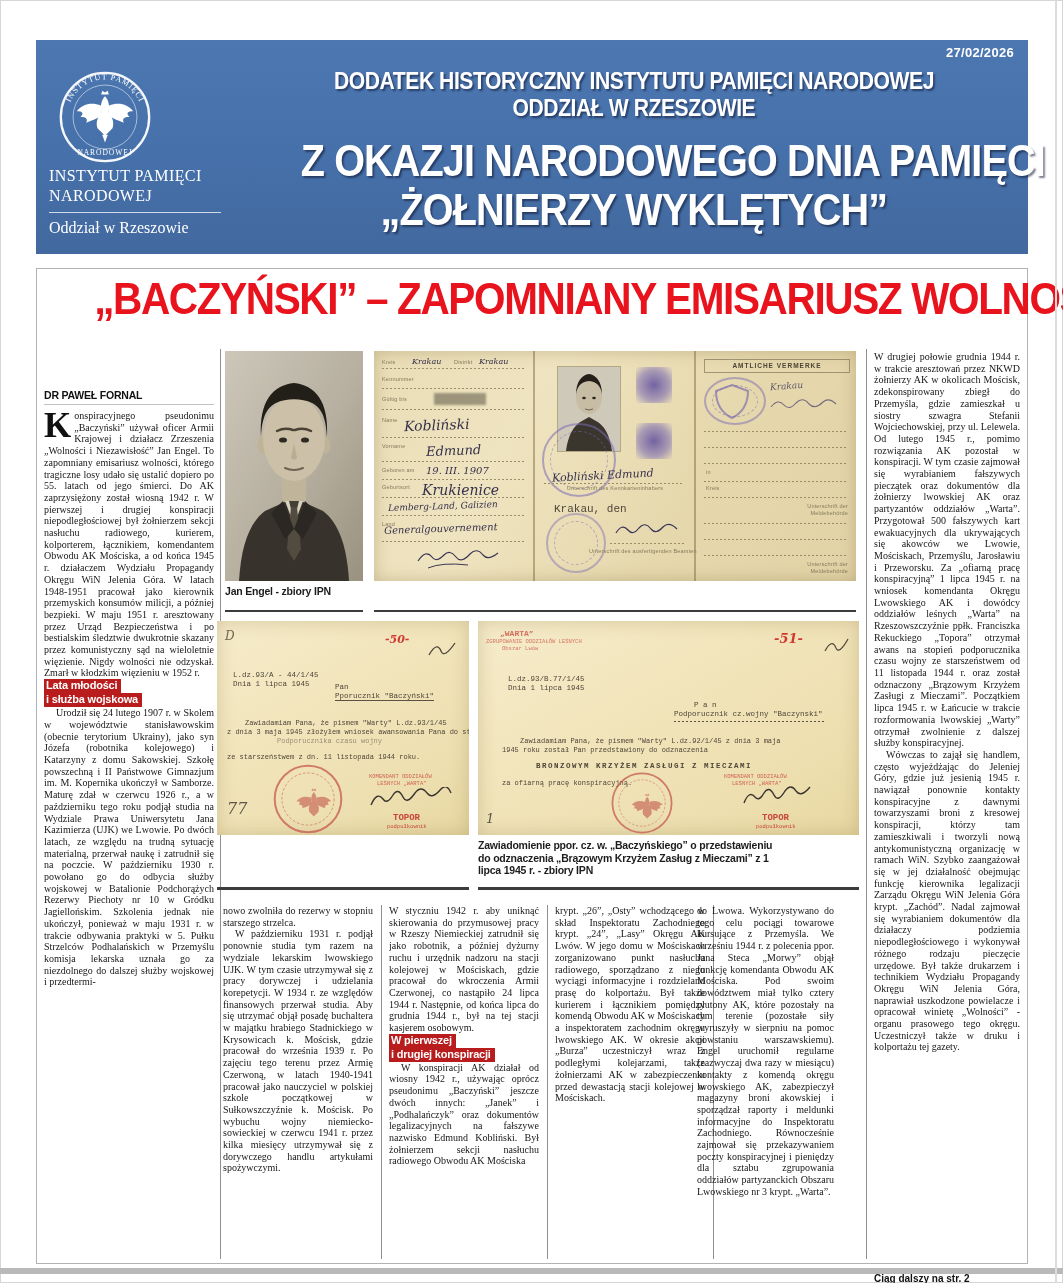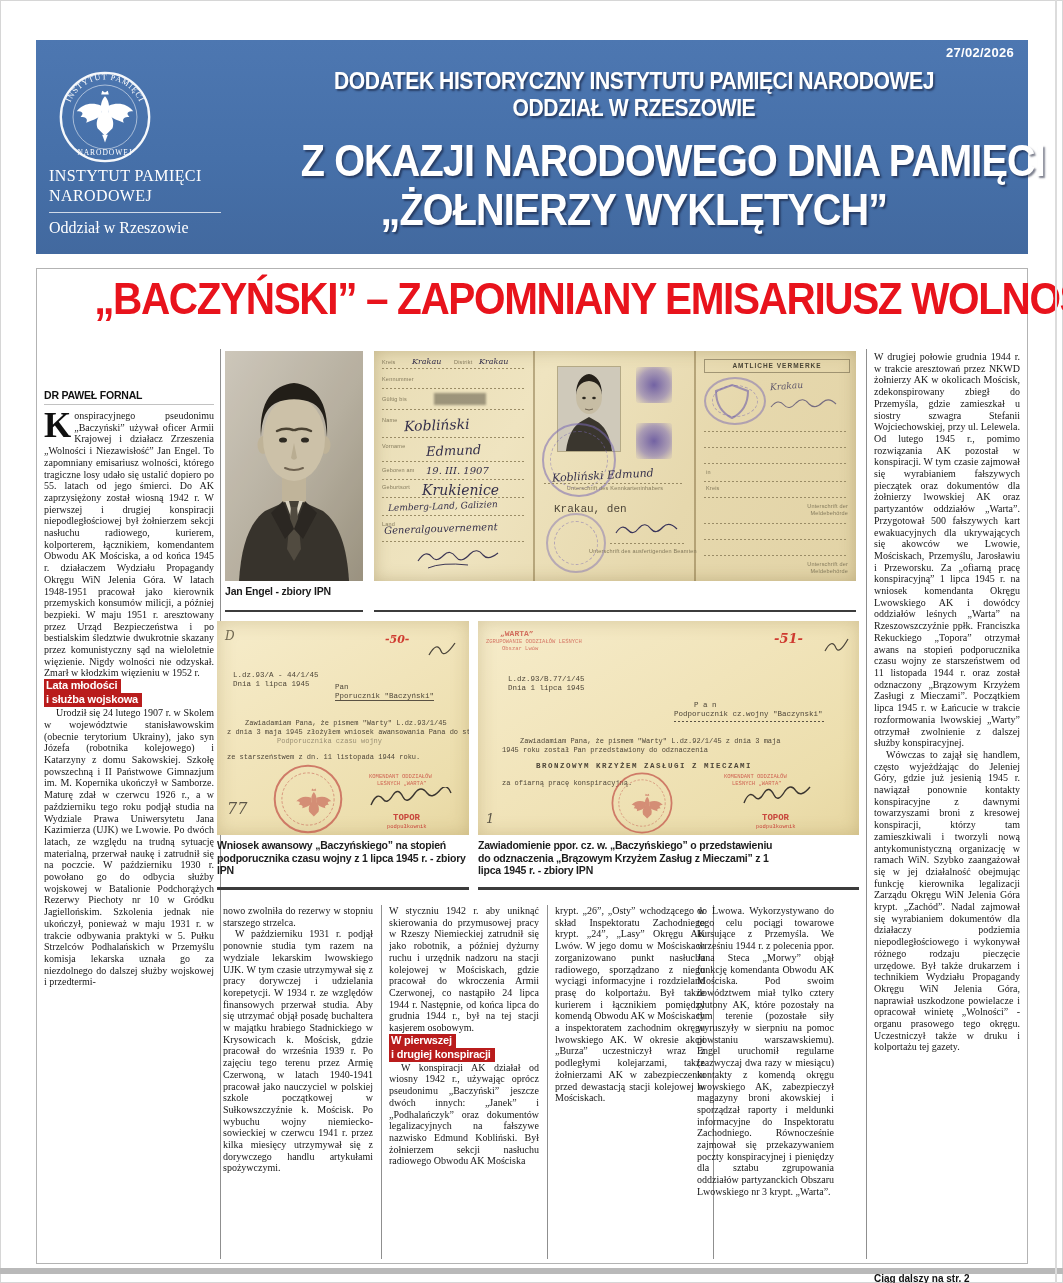--- a/index.html
+++ b/index.html
@@ -316,21 +316,20 @@
       <div class="red-tw" style="left:246px;top:152px;font-size:5.5px;opacity:.8;">KOMENDANT ODDZIAŁÓW</div>
       <div class="red-tw" style="left:254px;top:159px;font-size:5.5px;opacity:.8;">LEŚNYCH „WARTA”</div>
       <svg class="sig" style="left:262px;top:164px;" width="74" height="26" viewBox="0 0 74 26">
         <path d="M4 18 q5 -13 11 -6 q4 5 9 -4 q5 -8 10 2 q4 8 11 -4 q6 -8 11 0 q5 7 14 -4" fill="none" stroke="#3a3530" stroke-width="1.4"></path>
       </svg>
       <div class="red-tw" style="left:284px;top:192px;font-size:9px;font-weight:bold;">TOPOR</div>
       <div class="red-tw" style="left:278px;top:202px;font-size:5.5px;">podpułkownik</div>
       <div class="hand" style="left:8px;top:190px;font-size:13px;color:#5c5648;">1</div>
     </div>
 
-    <div class="cap" style="left:180px;top:570px;width:252px;">Wniosek awansowy „Baczyńskiego” na stopień podporucznika czasu wojny z 1 lipca 1945 r. - zbiory IPN</div>
     <div class="cap" style="left:441px;top:570px;width:302px;">Zawiadomienie ppor. cz. w. „Baczyńskiego” o przedstawieniu do odznaczenia „Brązowym Krzyżem Zasług z Mieczami” z 1 lipca 1945 r. - zbiory IPN</div>
     <div class="caprule" style="left:180px;top:618px;width:252px;height:3px;"></div>
     <div class="caprule" style="left:441px;top:618px;width:381px;height:3px;"></div>
 
     <div class="body-col" style="left:186px;top:636px;width:150px;height:354px;">
       <p class="flush">nowo zwolniła do rezerwy w stopniu starszego strzelca.</p>
       <p>W październiku 1931 r. podjął ponownie studia tym razem na wydziale lekarskim lwowskiego UJK. W tym czasie utrzymywał się z pracy dorywczej i udzielania korepetycji. W 1934 r. ze względów finansowych przerwał studia. Aby się utrzymać objął posadę buchaltera w majątku hrabiego Stadnickiego w Krysowicach k. Mościsk, gdzie pracował do września 1939 r. Po zajęciu tego terenu przez Armię Czerwoną, w latach 1940-1941 pracował jako nauczyciel w polskiej szkole początkowej w Sułkowszczyźnie k. Mościsk. Po wybuchu wojny niemiecko-sowieckiej w czerwcu 1941 r. przez kilka miesięcy utrzymywał się z dorywczego handlu artykułami spożywczymi.</p>
     </div>
     <div class="body-col" style="left:352px;top:636px;width:150px;height:354px;">
       <p class="flush">W styczniu 1942 r. aby uniknąć skierowania do przymusowej pracy w Rzeszy Niemieckiej zatrudnił się jako robotnik, a później dyżurny ruchu i urzędnik nadzoru na stacji kolejowej w Mościskach, gdzie pracował do wkroczenia Armii Czerwonej, co nastąpiło 24 lipca 1944 r. Następnie, od końca lipca do grudnia 1944 r., był na tej stacji kasjerem osobowym.</p>

